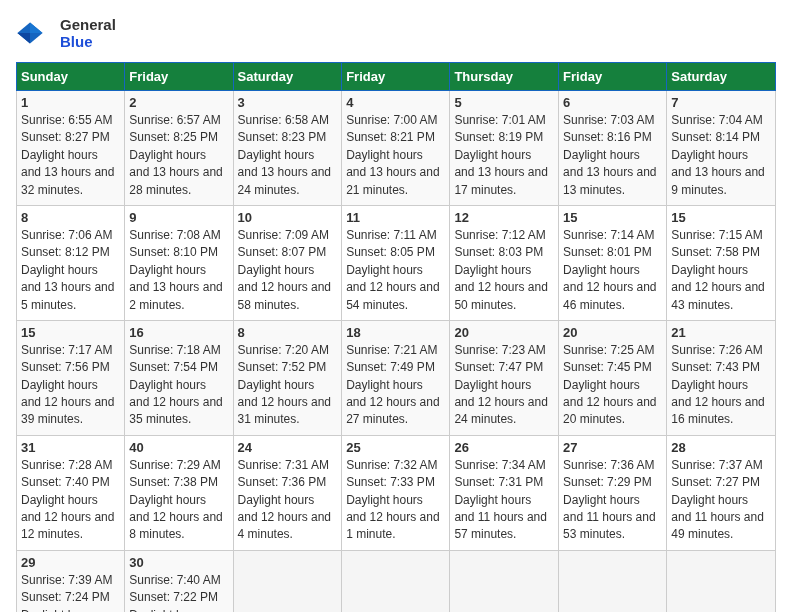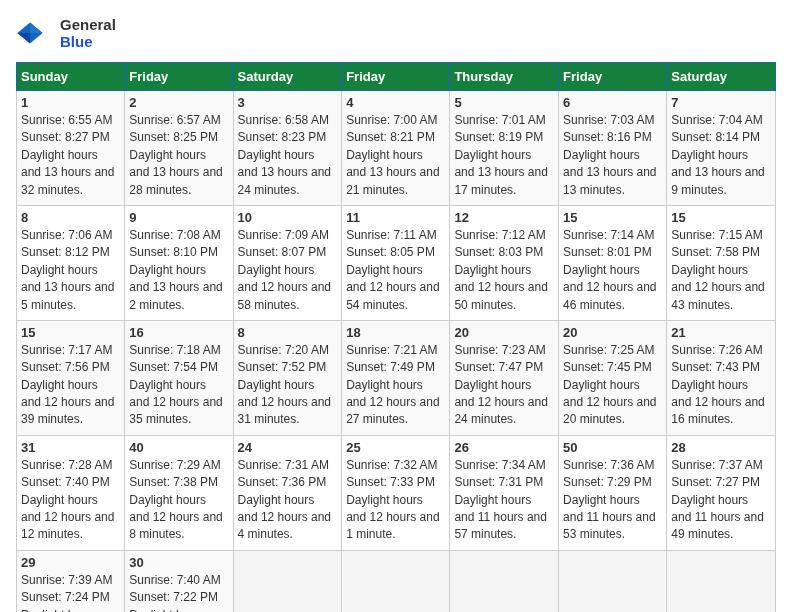--- a/index.html
+++ b/index.html
@@ -350,21 +350,21 @@
         <td>
           <span class="day-num">26</span>
           <div class="day-info">
             Sunrise: 7:34 AM<br>
             Sunset: 7:31 PM<br>
             Daylight hours<br>
             and 11 hours and 57 minutes.
           </div>
         </td>
         <td>
-          <span class="day-num">50</span>
+          <span class="day-num">27</span>
           <div class="day-info">
             Sunrise: 7:36 AM<br>
             Sunset: 7:29 PM<br>
             Daylight hours<br>
             and 11 hours and 53 minutes.
           </div>
         </td>
         <td>
           <span class="day-num">28</span>
           <div class="day-info">

